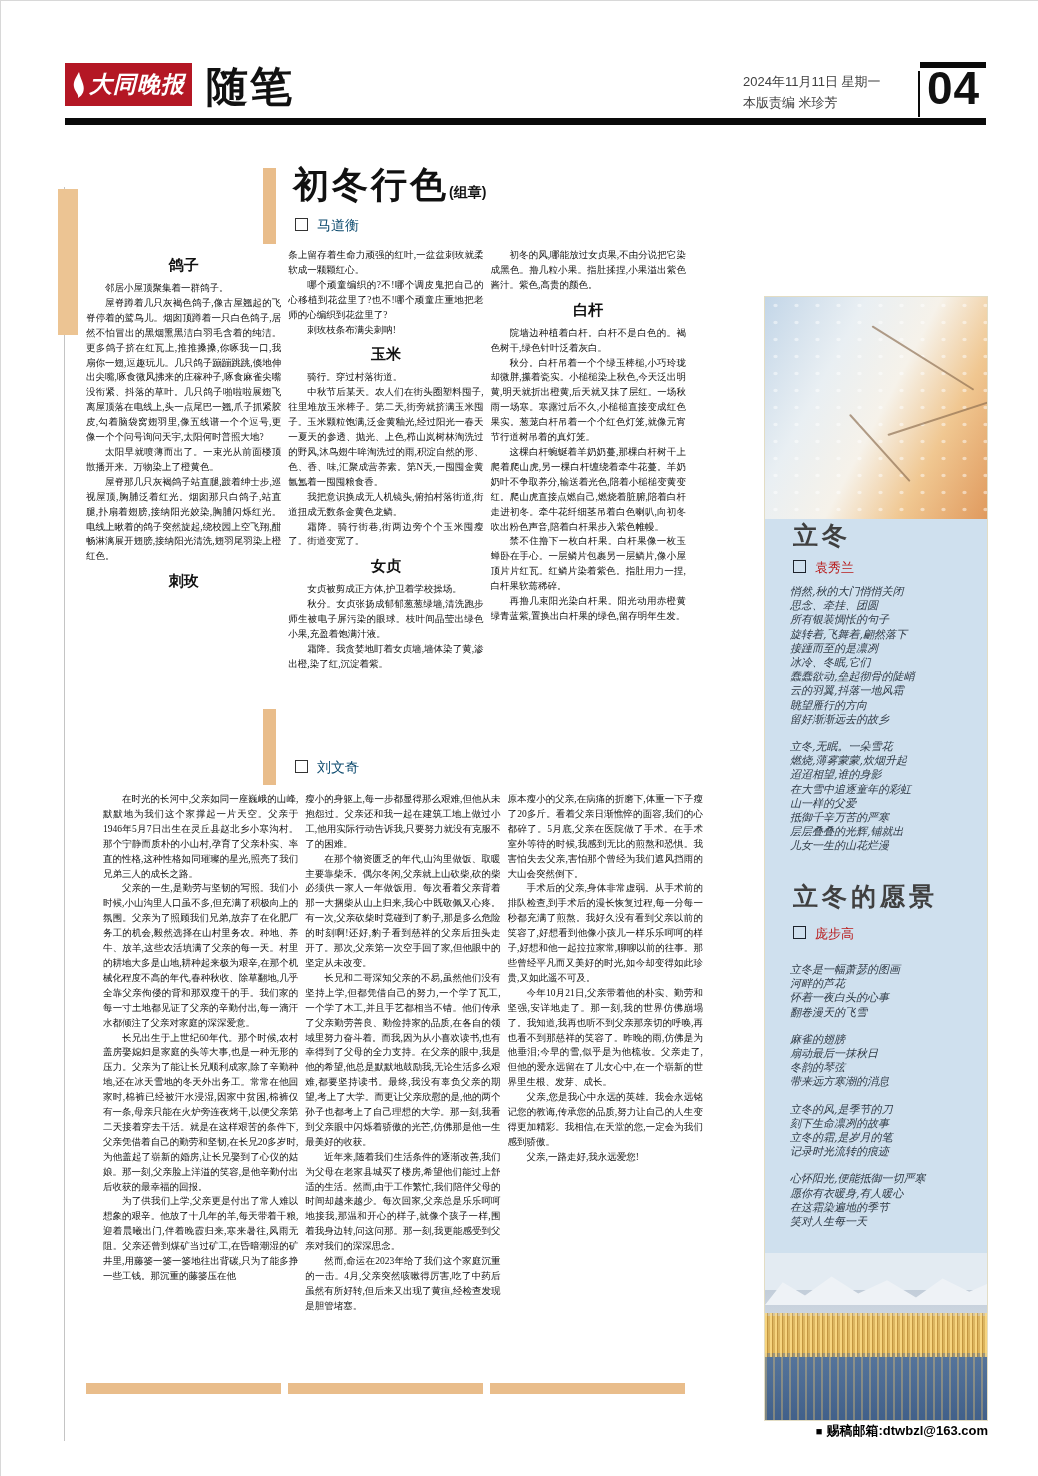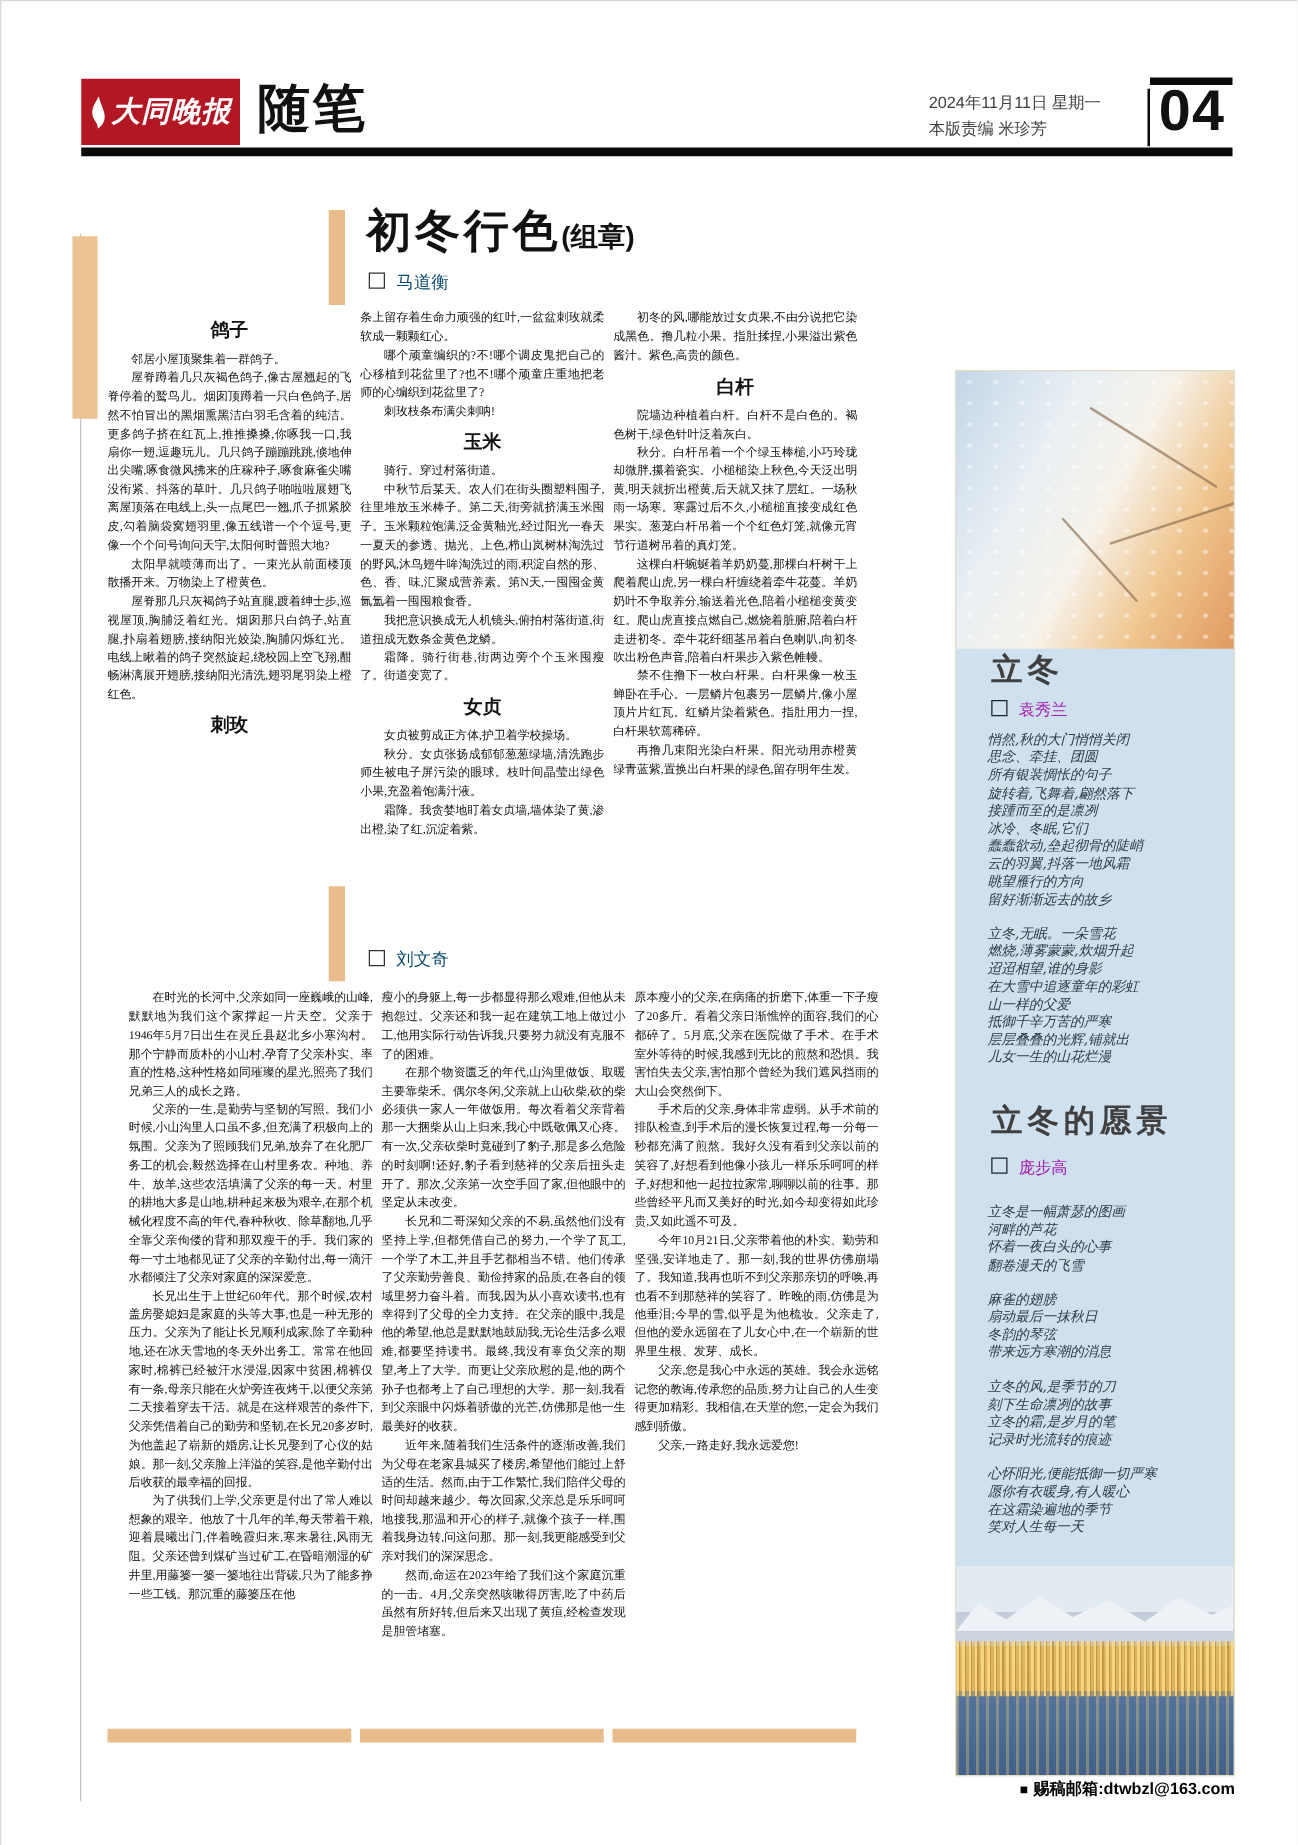--- a/index.html
+++ b/index.html
@@ -1,40 +1,40 @@
 <!DOCTYPE html>
 <html><head>
 <meta charset="utf-8">
 <style>
   html,body{margin:0;padding:0;background:#e9e9e9;}
   .page{position:relative;width:1038px;height:1476px;margin:0 auto;background:#ffffff;
         border:1px solid #d8d8d8;overflow:hidden;
         font-family:"Liberation Serif","DejaVu Serif",serif;color:#111;}
   
-  .logo{position:absolute;left:64px;top:62px;width:127px;height:53px;background:#b41724;
+  .logo{position:absolute;left:64px;top:62px;width:127px;height:43px;background:#b41724;
         display:flex;align-items:center;justify-content:center;gap:4px;}
   .logo-text{color:#fff;font-weight:bold;font-style:italic;font-size:23px;letter-spacing:1px;
         font-family:"Liberation Serif",serif;}
   .section-title{position:absolute;left:205px;top:58px;font-family:"Liberation Sans","DejaVu Sans",sans-serif;
         font-weight:bold;font-size:42px;letter-spacing:2px;}
   .header-rule{position:absolute;left:64px;top:117px;width:921px;height:7px;background:#0a0a0a;}
   .date-block{position:absolute;left:742px;top:70px;font-size:13px;line-height:21px;
         font-family:"Liberation Sans","DejaVu Sans",sans-serif;color:#404040;}
   .pageno-topbar{position:absolute;left:919px;top:61px;width:66px;height:6px;background:#0a0a0a;}
   .pageno-rule{position:absolute;left:917px;top:70px;width:2px;height:46px;background:#0a0a0a;}
   .page-number{position:absolute;left:926px;top:60px;font-family:"Liberation Sans","DejaVu Sans",sans-serif;
         font-weight:bold;font-size:46px;letter-spacing:1px;}
   
   .left-rule{position:absolute;left:63px;top:186px;width:1px;height:1254px;background:#c4c4c4;}
   .left-tan{position:absolute;left:57px;top:188px;width:20px;height:146px;background:#ecc493;}
   
   .title-bar{position:absolute;width:13px;height:76px;background:#e9bd8b;}
   .art-title{position:absolute;font-family:"Liberation Sans","DejaVu Sans",sans-serif;font-weight:bold;}
   .art1-title{left:292px;top:160px;font-size:36px;letter-spacing:3px;}
-  .art1-title .suffix{font-size:22px;font-weight:bold;letter-spacing:0;}
+  .art1-title .suffix{font-size:14px;font-weight:bold;letter-spacing:0;}
   .art2-title{left:292px;top:702px;font-size:33px;letter-spacing:3px;}
   .author-line{position:absolute;left:294px;font-size:14px;font-family:"Liberation Sans","DejaVu Sans",sans-serif;color:#0c4a6e;}
   .author-box{display:inline-block;width:11px;height:11px;border:1.5px solid #333;margin-right:9px;vertical-align:-1px;}
   
   .cols{position:absolute;display:flex;gap:7px;}
   .art1-cols{left:85px;top:247px;width:600px;height:463px;}
   .art2-cols{left:102px;top:791px;width:600px;height:591px;}
   .col{width:195.3px;overflow:hidden;font-size:9.5px;line-height:14.9px;text-align:justify;}
   .blk-h{font-weight:bold;text-align:center;font-size:15px;line-height:18px;margin:8px 0 7px;
         font-family:"Liberation Sans","DejaVu Sans",sans-serif;}
@@ -48,21 +48,21 @@
         background:linear-gradient(118deg,#c3d6e8 0%,#e9eff3 30%,#f6f2ea 52%,#f0c791 74%,#e09a5e 100%);}
   .side-photo-top .specks{position:absolute;inset:0;opacity:.55;
         background-image:radial-gradient(rgba(255,255,255,.9) 1.5px,transparent 2.6px);
         background-size:21px 17px;}
   .branch{position:absolute;background:#8a6b4f;height:1.5px;border-radius:2px;opacity:.65;}
   .b1{left:98px;top:60px;width:120px;transform:rotate(32deg);}
   .b2{left:120px;top:120px;width:110px;transform:rotate(-18deg);}
   .b3{left:70px;top:150px;width:90px;transform:rotate(48deg);}
   .poem-title{position:absolute;left:28px;font-family:"Liberation Sans","DejaVu Sans",sans-serif;
         font-weight:bold;font-size:25px;letter-spacing:4px;color:#404040;}
-  .poem-author{position:absolute;left:28px;font-size:13px;color:#a21caf;
+  .poem-author{position:absolute;left:28px;font-size:13px;color:#b91c1c;
         font-family:"Liberation Sans","DejaVu Sans",sans-serif;}
   .poem-author .author-box{border-color:#1c222b;}
   .poem-lines{position:absolute;left:25px;right:8px;font-size:11px;line-height:14.2px;
         font-style:italic;color:#2f3a46;font-family:"DejaVu Serif","Liberation Serif",serif;}
   .poem1-title{top:222px;} .poem1-author{top:262px;} .poem1-lines{top:288px;}
   .poem2-title{top:583px;} .poem2-author{top:628px;} .poem2-lines{top:666px;}
   .poem-gap{height:13px;}
   .side-photo-bottom{position:absolute;left:0;bottom:0;width:100%;height:167px;
         background:linear-gradient(#e3ebf2 0%,#e3ebf2 22%,#c2cdd9 22%,#cdd6e0 38%,#d9b765 38%,#d6ae54 60%,#56759c 60%,#41608a 100%);}
   .peaks{position:absolute;left:0;top:14px;width:100%;height:38px;background:#eef2f6;

